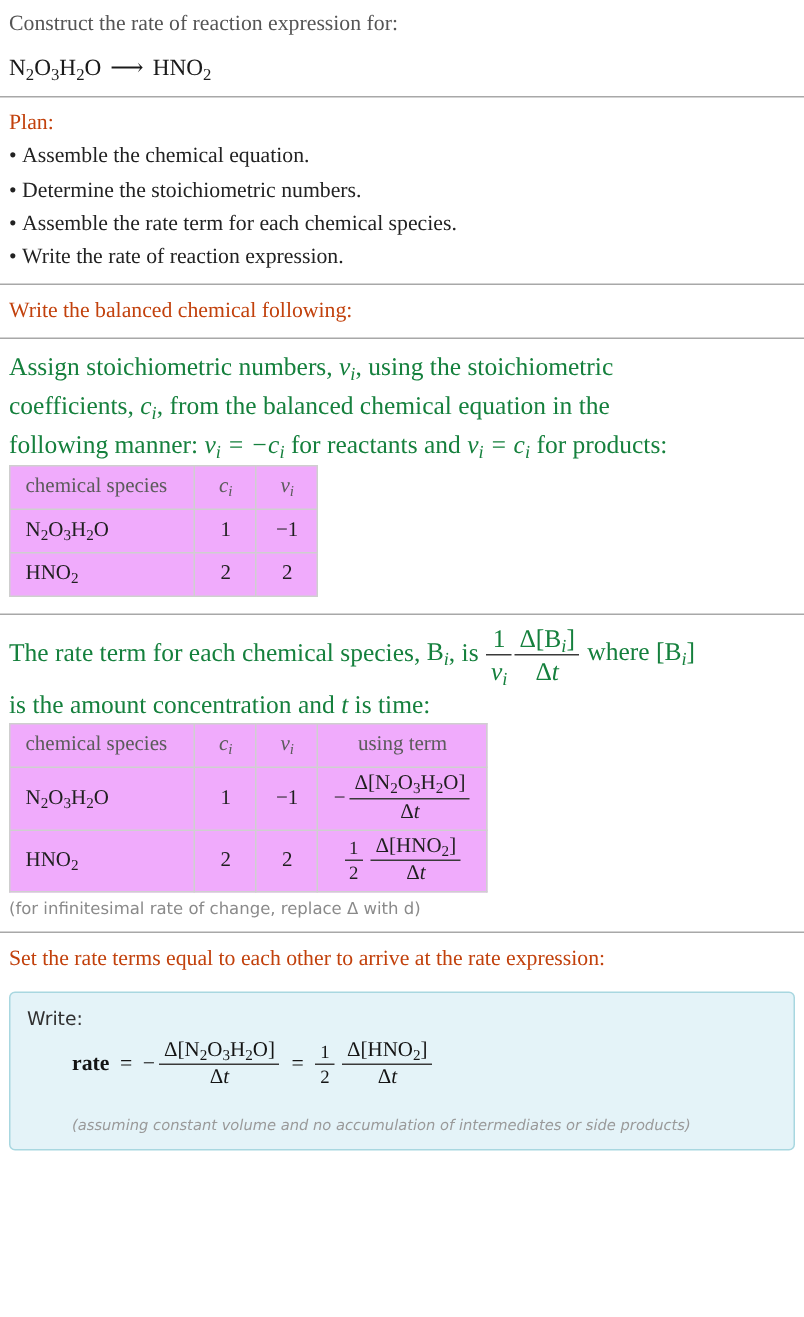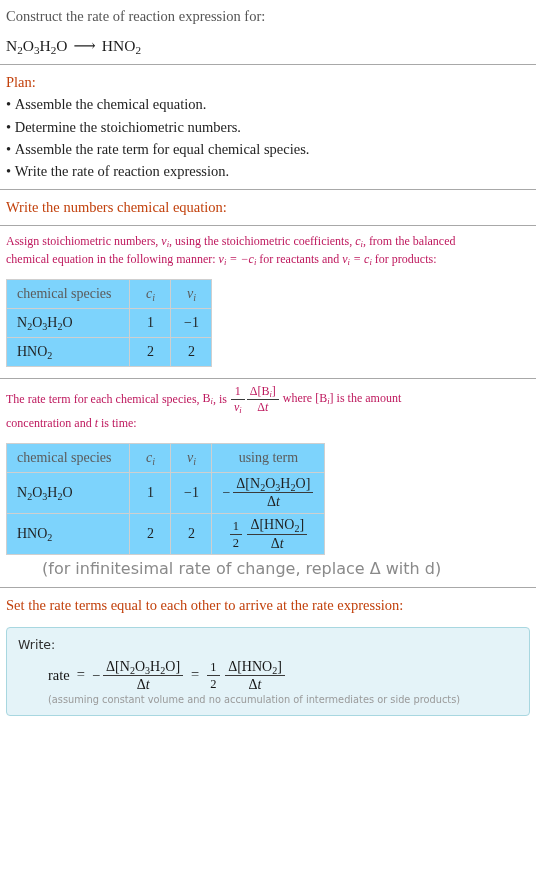--- a/index.html
+++ b/index.html
@@ -54,38 +54,37 @@
     font-size: 14.5px;
     color: #222222;
     line-height: 1.52;
     padding-left: 0;
   }
   .bullets li:before {
     content: "\2022\00a0";
     color: #222;
   }
   .body-text {
-    font-size: 12px;
-    color: #be185d;
+    font-size: 17px;
+    color: #15803d;
     line-height: 1.52;
   }
   sub {
     font-size: 0.72em;
     vertical-align: -0.28em;
     line-height: 0;
   }
   .ital { font-style: italic; }
   .arrow { padding: 0 6px; }
 
   
   table.chem {
     border-collapse: collapse;
-    margin-top: 10px;
     margin-bottom: 4px;
-    background: #7dd3fc;
+    background: #f0abfc;
   }
   table.chem td, table.chem th {
     border: 1px solid #cfcfcf;
     padding: 6px 9px;
     text-align: center;
     font-size: 14px;
     color: #1f1f1f;
     font-weight: normal;
     white-space: nowrap;
   }
@@ -120,25 +119,24 @@
   .frac .den {
     display: block;
     padding: 1px 3px 0 3px;
   }
   .frac.small { font-size: 14px; }
   .minus { vertical-align: middle; padding-right: 2px; }
   .inline-math { white-space: nowrap; vertical-align: middle; }
 
   .note {
     font-family: "DejaVu Sans", "Liberation Sans", sans-serif;
-    font-size: 16px;
+    font-size: 11px;
     color: #8a8a8a;
     margin-top: 4px;
     margin-bottom: 2px;
-    margin-left: 36px;
   }
 
   
   .answer-box {
     margin-top: 10px;
     border: 1px solid #a8d7e0;
     border-radius: 4px;
     background: #e4f3f8;
     padding: 9px 11px 10px 11px;
     box-sizing: border-box;
@@ -149,27 +147,28 @@
     font-size: 12.5px;
     color: #303030;
     margin-bottom: 7px;
   }
   .answer-eq {
     font-size: 14.5px;
     color: #141414;
     padding-left: 30px;
     white-space: nowrap;
   }
-  .answer-eq .rate-word { font-weight: 400; }
+  .answer-eq .rate-word { font-weight: 700; }
   .answer-note {
     font-family: "DejaVu Sans", "Liberation Sans", sans-serif;
     font-size: 9.8px;
     color: #9a9a9a;
     padding-left: 30px;
-    margin-top: 1px;
+    margin-top: 18px;
+    font-style: italic;
   }
   .eqsign { padding: 0 7px; }
 </style>
 </head>
 <body>
 
 <div class="page">
 
   <div class="sec">
     <div class="prompt">Construct the rate of reaction expression for:</div>
@@ -178,29 +177,29 @@
     </div>
   </div>
 
   <div class="divider"></div>
 
   <div class="sec">
     <div class="label">Plan:</div>
     <ul class="bullets">
       <li>Assemble the chemical equation.</li>
       <li>Determine the stoichiometric numbers.</li>
-      <li>Assemble the rate term for equal chemical species.</li>
+      <li>Assemble the rate term for each chemical species.</li>
       <li>Write the rate of reaction expression.</li>
     </ul>
   </div>
 
   <div class="divider"></div>
 
   <div class="sec">
-    <div class="label">Write the numbers chemical equation:</div>
+    <div class="label">Write the balanced chemical following:</div>
   </div>
 
   <div class="divider"></div>
 
   <div class="sec">
     <div class="body-text">
       <span>Assign stoichiometric numbers, </span><span class="ital">ν<sub>i</sub></span><span>, using the stoichiometric coefficients, </span><span class="ital">c<sub>i</sub></span><span>, from the balanced chemical equation in the following manner: </span><span class="ital">ν<sub>i</sub> = −c<sub>i</sub></span><span> for reactants and </span><span class="ital">ν<sub>i</sub> = c<sub>i</sub></span><span> for products:</span>
     </div>
 
     <table class="chem">

